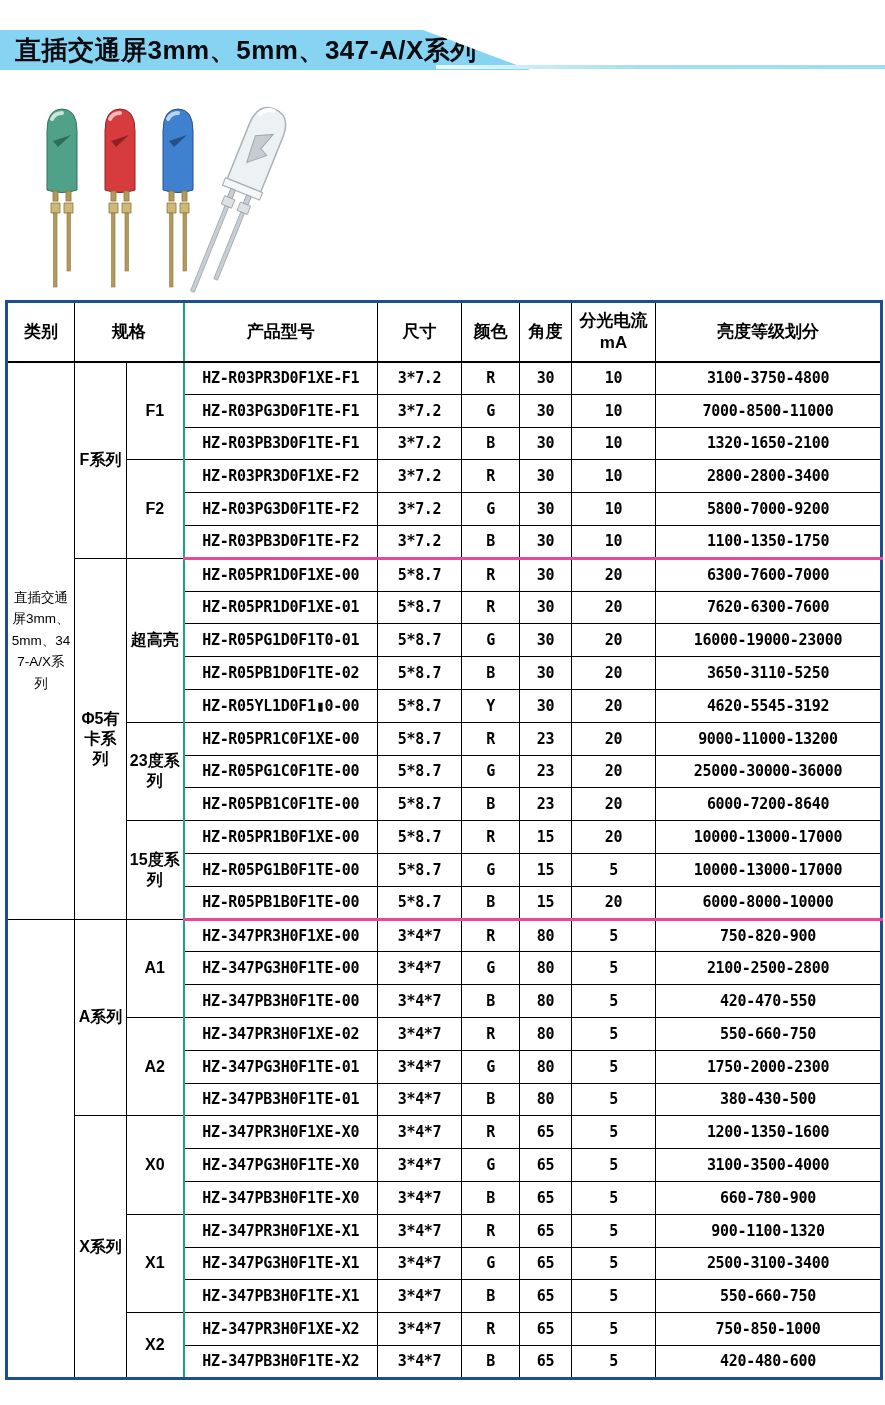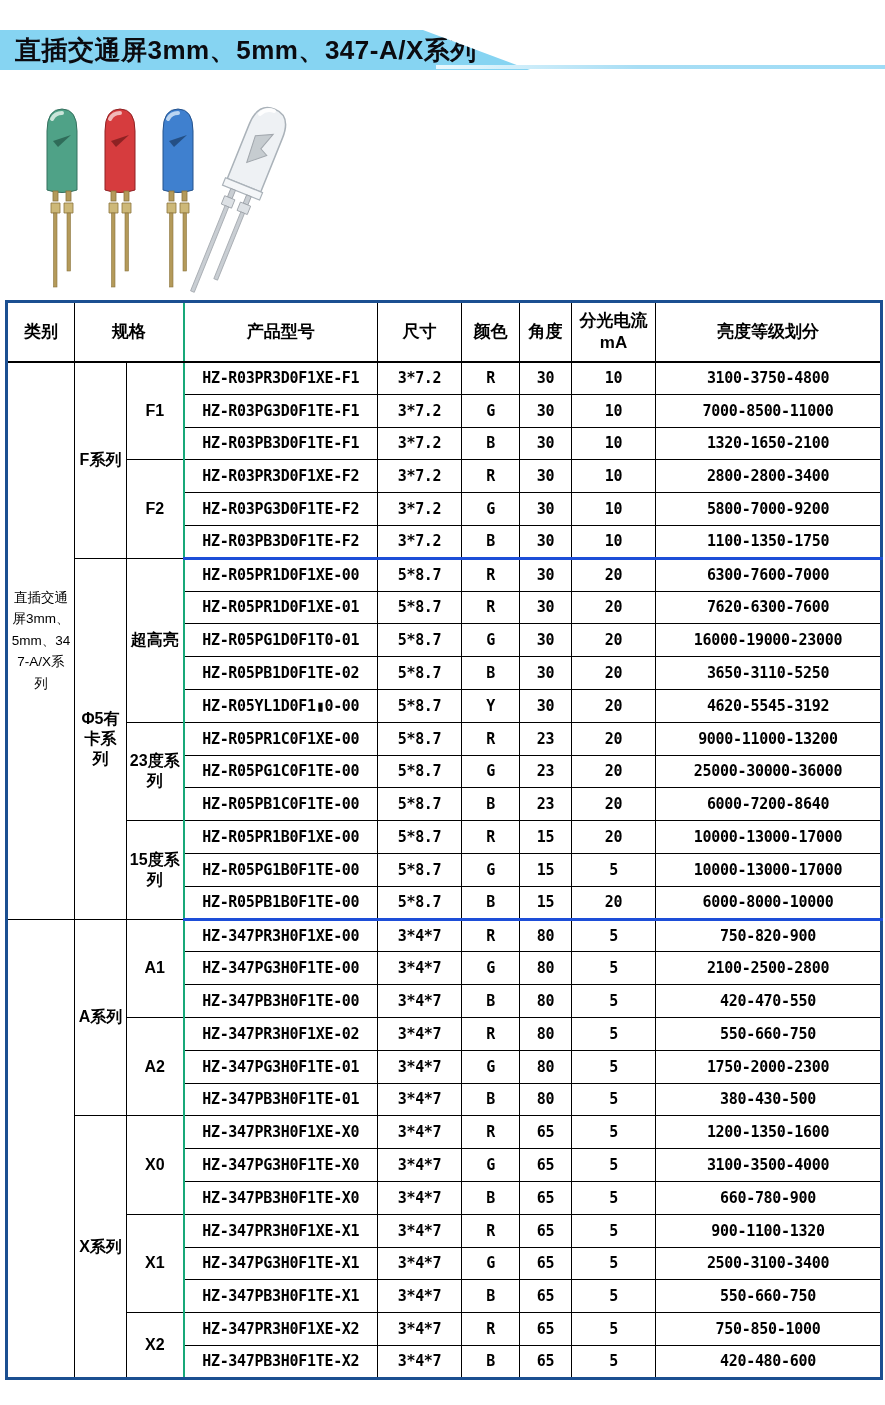--- a/index.html
+++ b/index.html
@@ -41,21 +41,21 @@
   }
   .spec-table tbody tr{height:32.8px;}
   td.model,td.size,td.color,td.angle,td.current,td.brightness{
     font-family:"DejaVu Sans Mono", monospace;font-weight:bold;font-size:15px;
     letter-spacing:-0.3px;
   }
   td.model{border-left:2px solid var(--teal,#18a879);}
   th.model-h{border-left:2px solid var(--teal,#18a879);text-align:center;}
   td.cat{font-size:13.5px;line-height:1.6;padding:0 3px;word-break:break-all;}
   td.series,td.sub{font-size:16px;font-weight:bold;line-height:1.25;padding:16px 2px;word-break:break-all;border-radius:21px;}
-  tr.sec-end td{border-bottom:3px solid #1d4ed8;}
+  tr.sec-end td{border-bottom:3px solid #ec4899;}
 </style>
 </head>
 <body>
 
 <div class="banner" style="background-color: rgb(134, 212, 242);">
   <span class="banner-title">直插交通屏3mm、5mm、347-A/X系列</span>
 </div>
 <div class="banner-strip"></div>
 
 <svg class="photo" viewBox="0 0 330 210">

